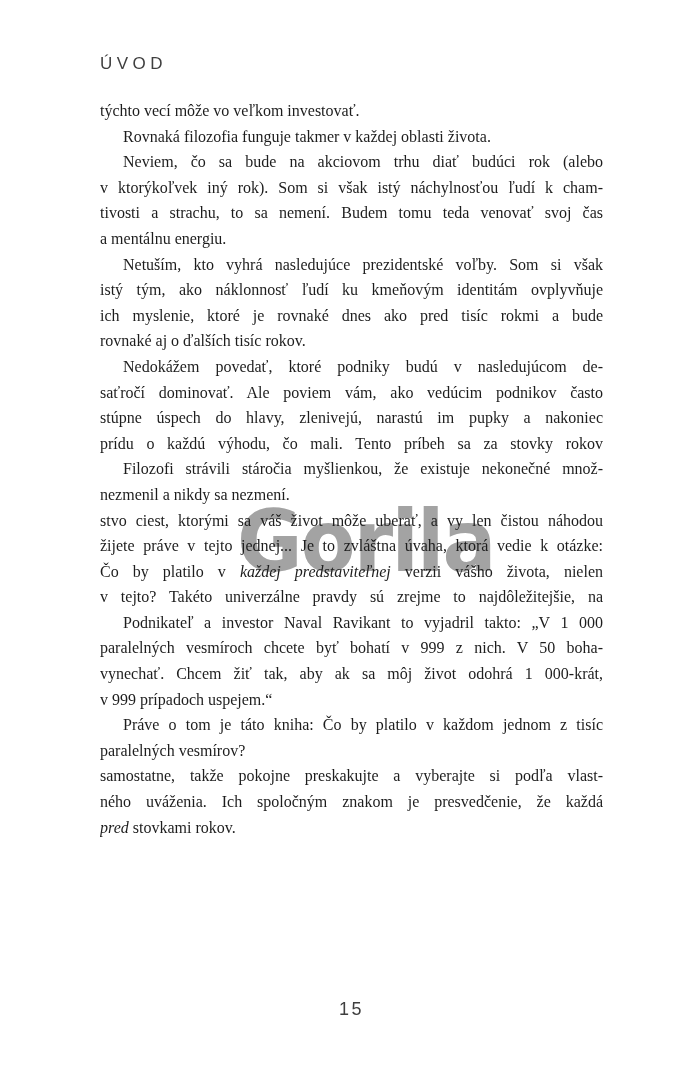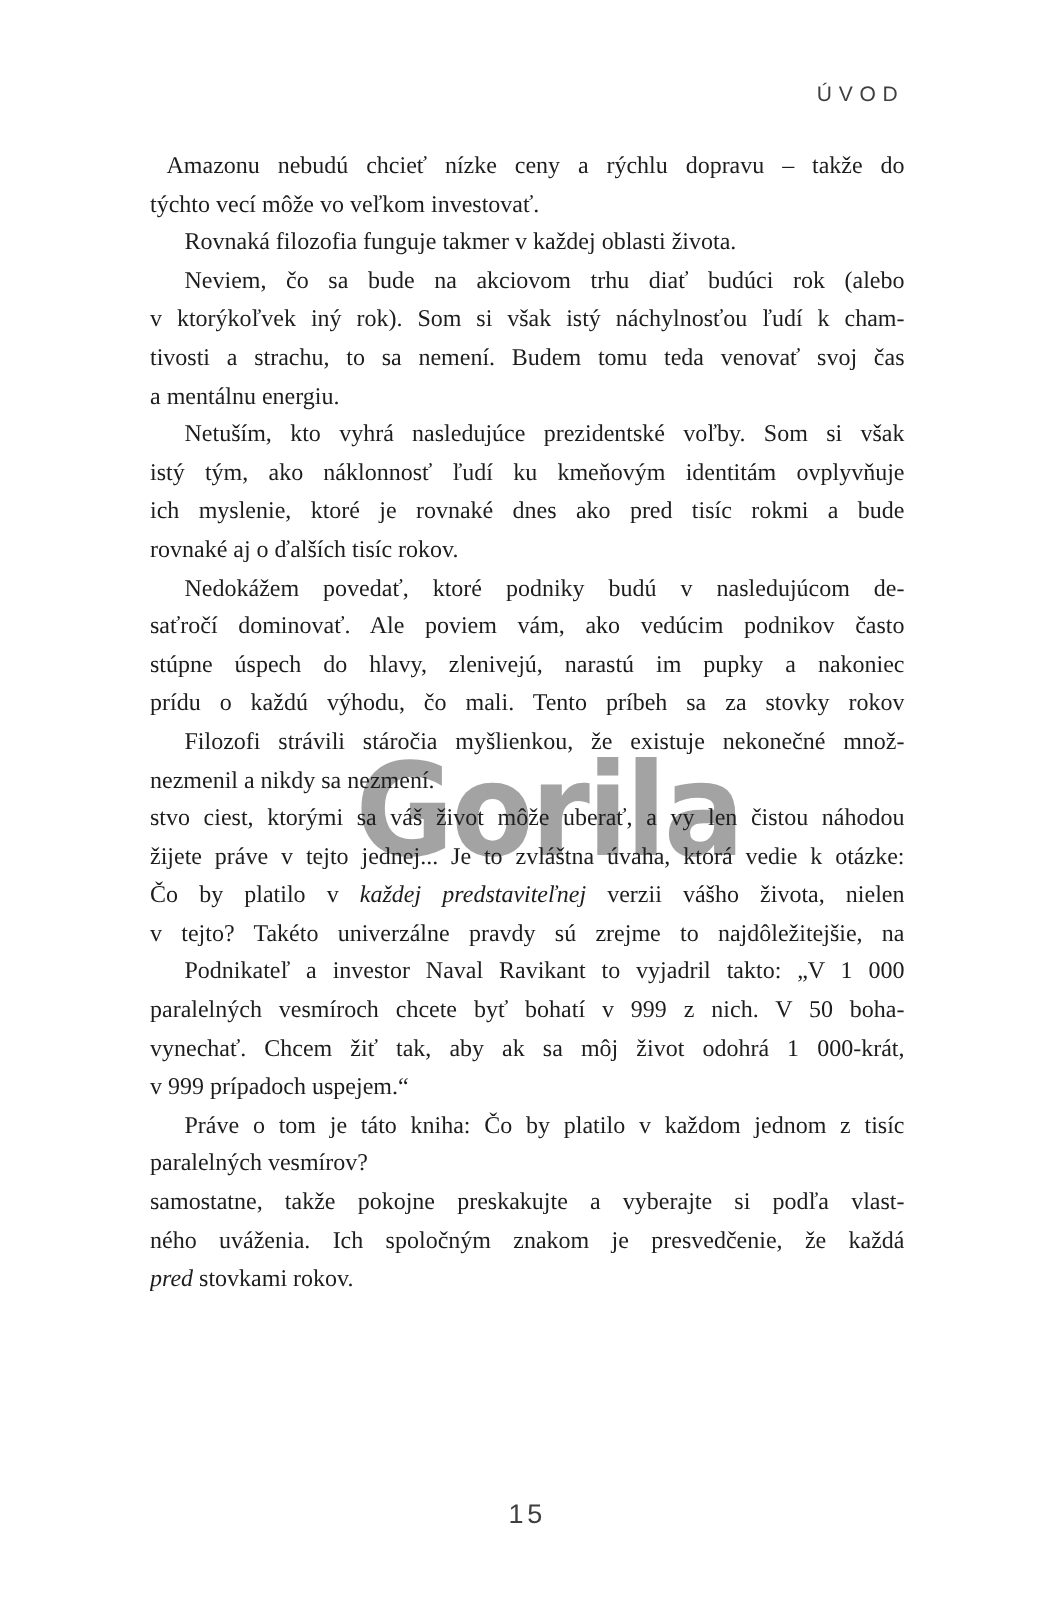--- a/index.html
+++ b/index.html
@@ -10,23 +10,23 @@
     height: 1074px;
     background: #ffffff;
     overflow: hidden;
     font-family: "Liberation Serif", "DejaVu Serif", serif;
   }
   .running-head {
     position: absolute;
     top: 54px;
     left: 100px;
     width: 503px;
-    text-align: right;
+    text-align: left;
     font-family: "Liberation Sans", "DejaVu Sans", sans-serif;
-    font-size: 14px;
+    font-size: 17px;
     font-weight: 500;
     letter-spacing: 4.5px;
     color: #3f3f3f;
     z-index: 2;
   }
   .watermark {
     position: absolute;
     top: 498px;
     left: 237px;
     z-index: 0;
@@ -73,21 +73,20 @@
     z-index: 2;
   }
 </style>
 </head>
 <body>
 
 <div class="page">
   <div class="running-head">ÚVOD</div>
   <div class="watermark">Gorila</div>
   <div class="text-block" id="lines">
-  <div class="ln j i11"><span>Amazonu nebudú chcieť nízke ceny a rýchlu dopravu – takže do</span><i></i><span></span></div>
 
   <div class="ln"><span>týchto vecí môže vo veľkom investovať.</span><i></i><span></span></div>
 
   <div class="ln i23"><span>Rovnaká filozofia funguje takmer v každej oblasti života.</span><i></i><span></span></div>
 
   <div class="ln j i23"><span>Neviem, čo sa bude na akciovom trhu diať budúci rok (alebo</span><i></i><span></span></div>
 
   <div class="ln j"><span>v ktorýkoľvek iný rok). Som si však istý náchylnosťou ľudí k cham-</span><i></i><span></span></div>
 
   <div class="ln j"><span>tivosti a strachu, to sa nemení. Budem tomu teda venovať svoj čas</span><i></i><span></span></div>

